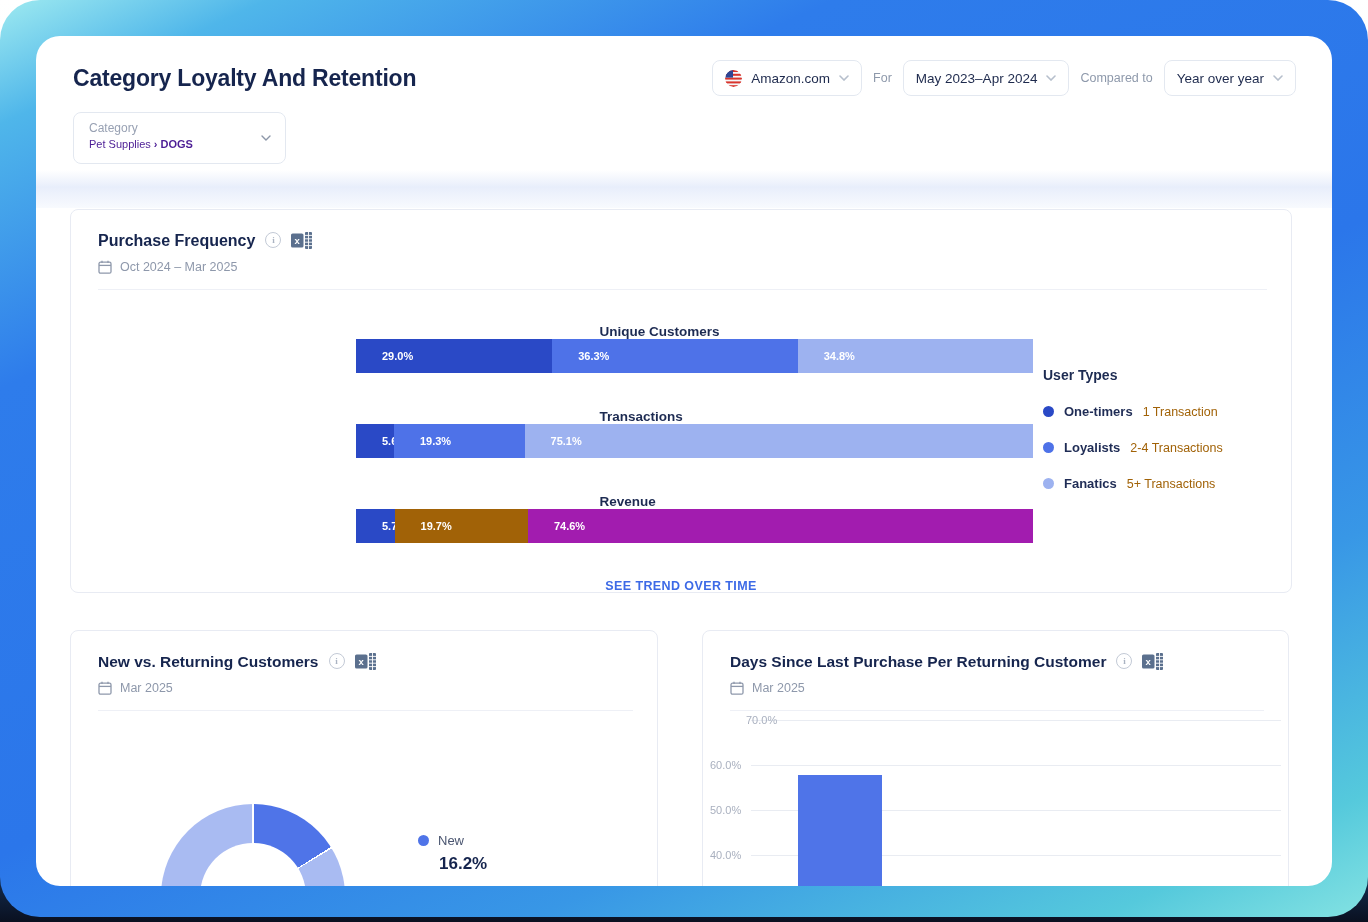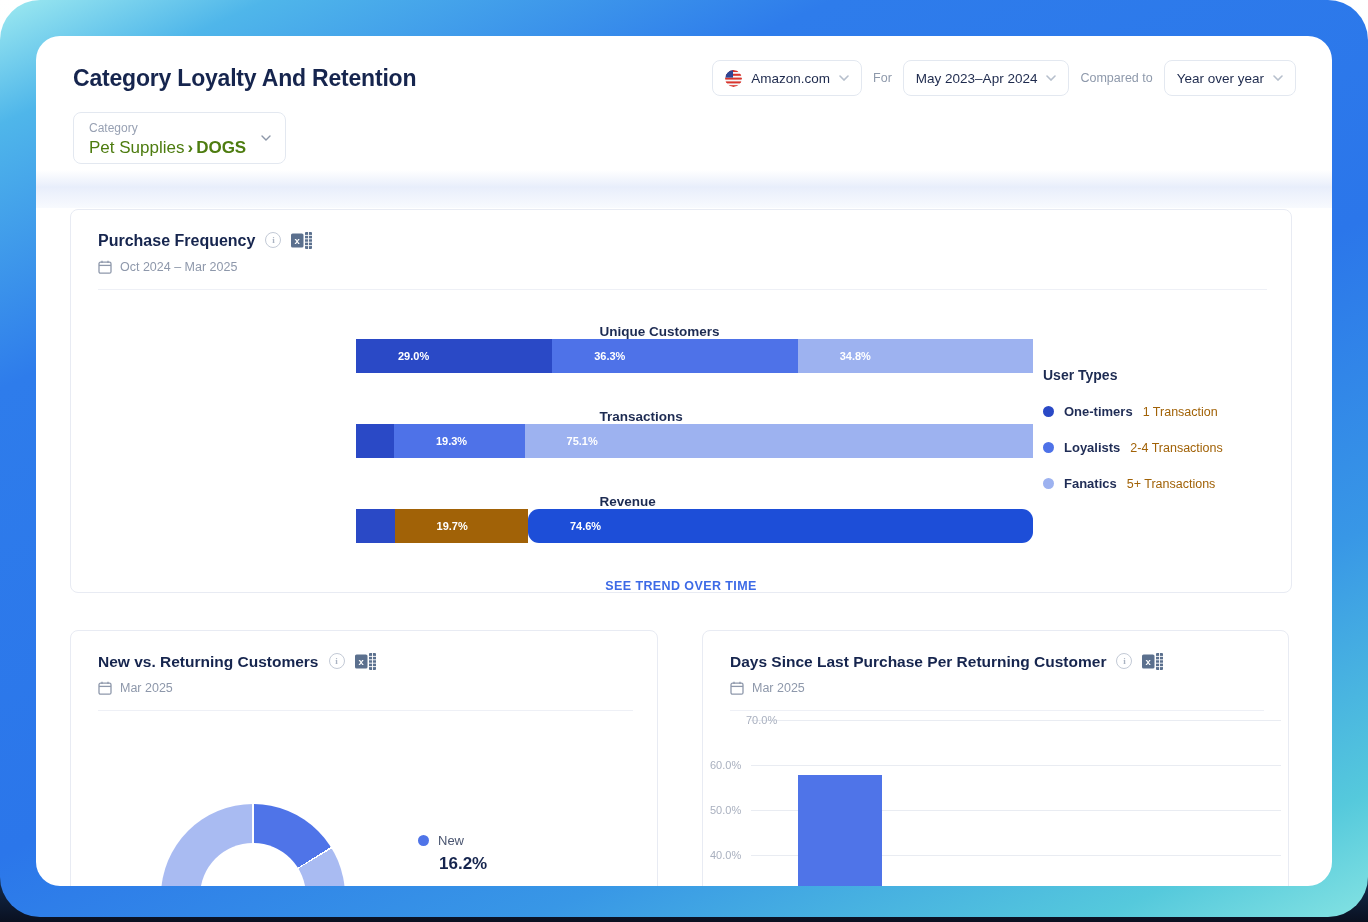--- a/index.html
+++ b/index.html
@@ -28,21 +28,21 @@
     font-size:13.5px; font-weight:500; color:#1e2a4d; cursor:pointer; white-space:nowrap;
   }
   .ctrl-label { font-size:12.5px; color:#8e99ab; padding:0 2px; }
   .chev { width:10px; height:6px; flex:0 0 auto; }
   .flag { width:17px; height:17px; border-radius:50%; overflow:hidden; flex:0 0 auto; }
   .category-box {
     margin-top:16px; width:213px; height:52px; border:1px solid #e3e8f0; border-radius:8px;
     padding:8px 14px 0 15px; position:relative; cursor:pointer; background:#fff;
   }
   .category-box .cat-label { font-size:12px; color:#98a1b3; }
-  .category-box .cat-value { font-size:17px; color:#4d7c0f; margin-top:3px; }
+  .category-box .cat-value { font-size:11px; color:#4c1d95; margin-top:3px; }
   .category-box .cat-value .sep { font-weight:700; padding:0 3px; }
   .category-box .cat-value .cur { font-weight:700; }
   .category-box .box-chev { position:absolute; right:14px; top:22px; }
   .fade-band { height:38px; margin-top:17px;
     background:linear-gradient(180deg,#ffffff 0%,#e8eefb 45%,#f8fafe 100%); }
   
   .content { padding:1px 40px 0 34px; }
   .card { background:#fff; border:1px solid #e8ebf3; border-radius:8px; }
   .card-head { padding:22px 24px 0 27px; }
   .card-title-row { display:flex; align-items:flex-start; gap:10px; }
@@ -52,21 +52,21 @@
   .info-icon { width:16px; height:16px; border:1.2px solid #c3cad6; border-radius:50%;
     display:inline-flex; align-items:center; justify-content:center;
     font-size:9px; color:#aab3c2; font-weight:600; cursor:pointer; font-family:"Liberation Serif",serif; }
   
   .pf-card { height:384px; position:relative; }
   .pf-rows { padding:34px 0 0 27px; }
   .pf-row { display:flex; align-items:center; height:34px; margin-bottom:51px;flex-direction:column; }
   .pf-row-label { width:190px; font-size:13.5px; font-weight:700; color:#1d2b52; }
   .pf-track { width:677px; height:34px; display:flex; }
   .pf-seg { height:34px; display:flex; align-items:center; overflow:hidden; }
-  .pf-seg span { color:#fff; font-size:11px; font-weight:700; padding-left:26px; white-space:nowrap;margin-left:16px; }
+  .pf-seg span { color:#fff; font-size:11px; font-weight:700; padding-left:26px; white-space:nowrap; }
   .pf-legend { position:absolute; left:972px; top:157px; }
   .pf-legend-title { font-size:14px; font-weight:700; color:#1d2b52; }
   .pf-legend-item { display:flex; align-items:center; gap:10px; margin-top:21px; font-size:13px; }
   .dot { width:11px; height:11px; border-radius:50%; flex:0 0 auto; }
   .li-name { font-weight:700; color:#1f2c55; }
   .li-desc { color:#a16207; font-size:12.5px; }
   .see-trend { display:block; text-align:center; margin-top:23px; font-size:12.5px; font-weight:600;
     letter-spacing:0.4px; color:#3d6ae6; text-decoration:none; cursor:pointer; }
   
   .cards-row { display:flex; gap:44px; margin-top:37px; }
@@ -225,21 +225,21 @@
           </div>
           <div class="pf-row">
             <div class="pf-row-label">Revenue</div>
             <div class="pf-track">
               <div class="pf-seg" style="width: 5.7%; background: rgb(42, 73, 198);">
                 <span>5.7%</span>
               </div>
               <div class="pf-seg" style="width: 19.7%; background: #a16207;">
                 <span>19.7%</span>
               </div>
-              <div class="pf-seg" style="width: 74.6%; background: #1d4ed8; border-radius: 11px;">
+              <div class="pf-seg" style="width: 74.6%; background: #a21caf;">
                 <span>74.6%</span>
               </div>
             </div>
           </div>
         </div>
 
       <div class="pf-legend">
         <div class="pf-legend-title">User Types</div>
         <div class="pf-legend-item">
           <span class="dot" id="dot0" style="background: rgb(42, 73, 198);"></span>

